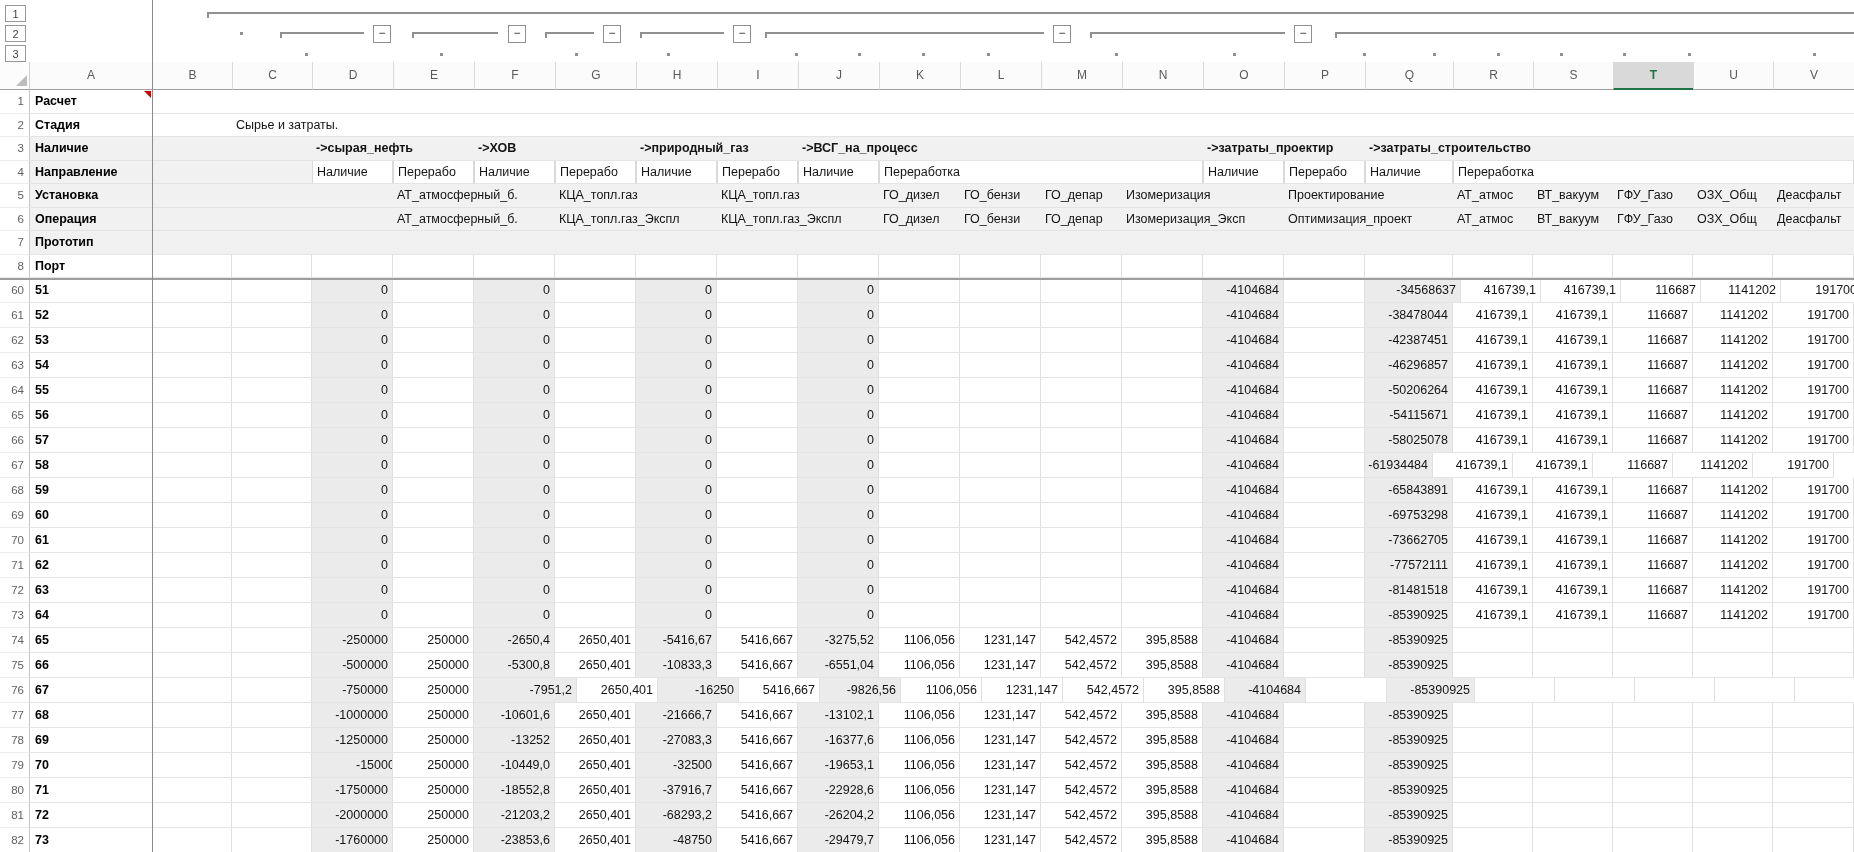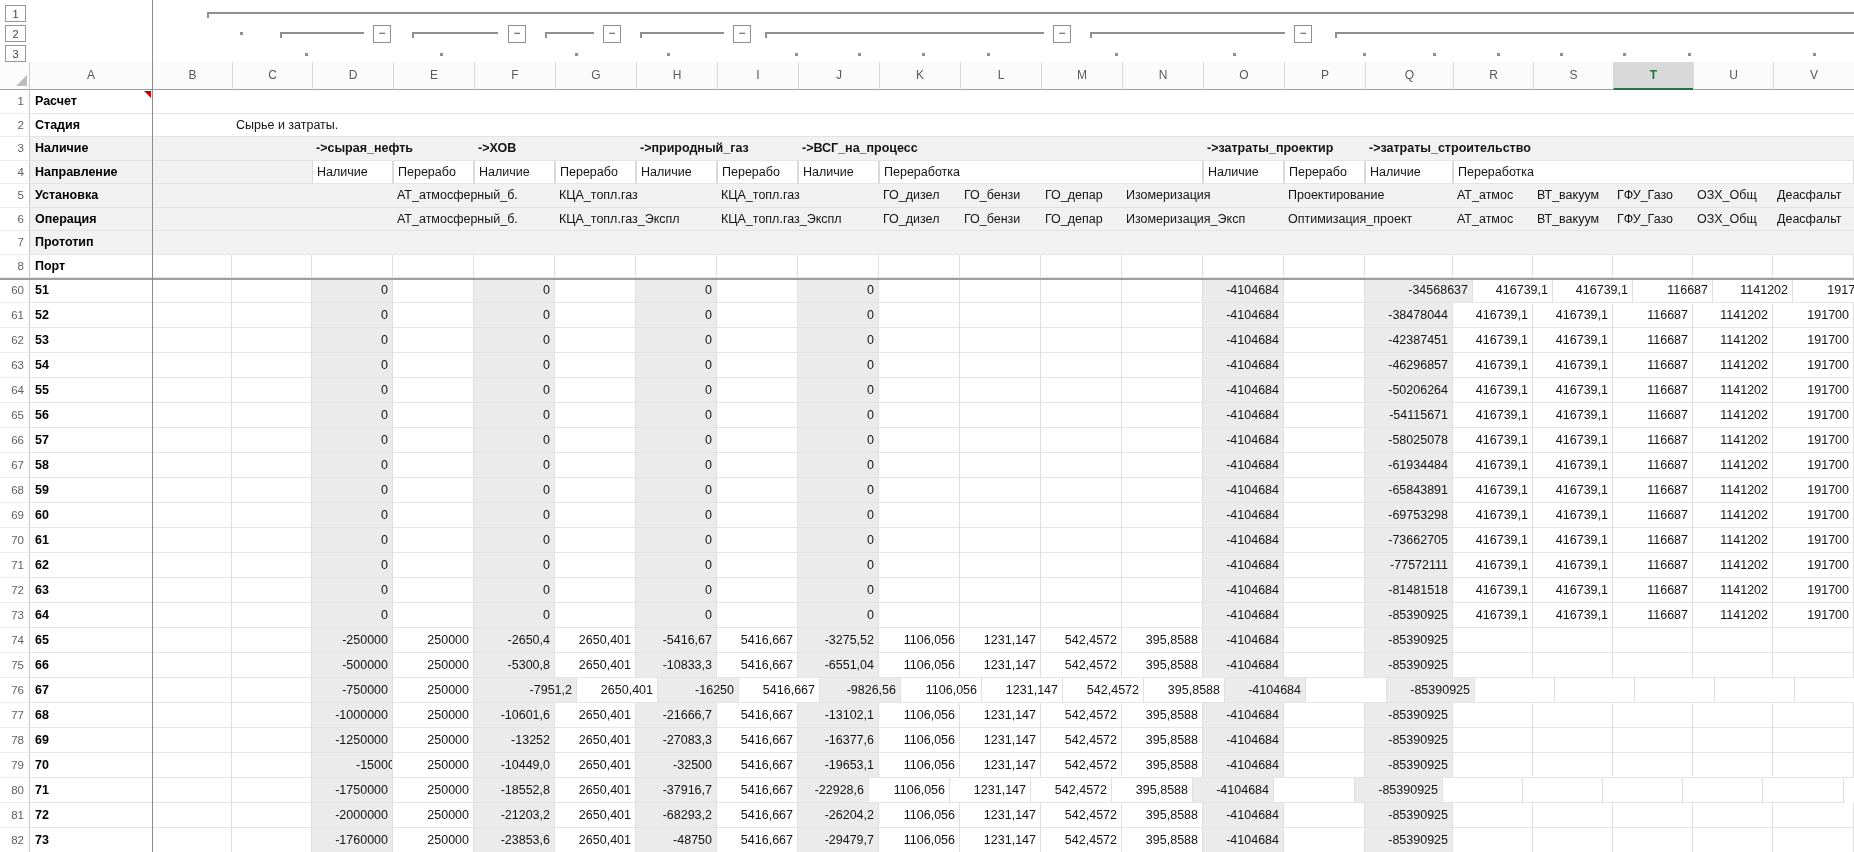--- a/index.html
+++ b/index.html
@@ -383,21 +383,21 @@
         <div class="bcell" style="width: 81px;"></div>
         <div class="bcell scol" style="width: 81px;">0</div>
         <div class="bcell" style="width: 81px;"></div>
         <div class="bcell scol" style="width: 81px;">0</div>
         <div class="bcell" style="width: 81px;"></div>
         <div class="bcell" style="width: 81px;"></div>
         <div class="bcell" style="width: 81px;"></div>
         <div class="bcell" style="width: 81px;"></div>
         <div class="bcell scol" style="width: 81px;">-4104684</div>
         <div class="bcell" style="width: 81px;"></div>
-        <div class="bcell scol" style="width: 108px;">-34568637</div>
+        <div class="bcell scol" style="width: 96px;">-34568637</div>
         <div class="bcell" style="width: 80px;">416739,1</div>
         <div class="bcell" style="width: 80px;">416739,1</div>
         <div class="bcell" style="width: 80px;">116687</div>
         <div class="bcell" style="width: 80px;">1141202</div>
         <div class="bcell" style="width: 81px;">191700</div>
       </div>
       <div class="row drow vlines">
         <div class="gut">61</div>
         <div class="acell">52</div>
         <div class="bcell" style="width: 80px;"></div>
@@ -558,21 +558,21 @@
         <div class="bcell" style="width: 81px;"></div>
         <div class="bcell scol" style="width: 81px;">0</div>
         <div class="bcell" style="width: 81px;"></div>
         <div class="bcell scol" style="width: 81px;">0</div>
         <div class="bcell" style="width: 81px;"></div>
         <div class="bcell" style="width: 81px;"></div>
         <div class="bcell" style="width: 81px;"></div>
         <div class="bcell" style="width: 81px;"></div>
         <div class="bcell scol" style="width: 81px;">-4104684</div>
         <div class="bcell" style="width: 81px;"></div>
-        <div class="bcell scol" style="width: 88px;">-61934484</div>
+        <div class="bcell scol" style="width: 68px;">-61934484</div>
         <div class="bcell" style="width: 80px;">416739,1</div>
         <div class="bcell" style="width: 80px;">416739,1</div>
         <div class="bcell" style="width: 80px;">116687</div>
         <div class="bcell" style="width: 80px;">1141202</div>
         <div class="bcell" style="width: 81px;">191700</div>
       </div>
       <div class="row drow vlines">
         <div class="gut">68</div>
         <div class="acell">59</div>
         <div class="bcell" style="width: 80px;"></div>
@@ -876,21 +876,21 @@
         <div class="gut">80</div>
         <div class="acell">71</div>
         <div class="bcell" style="width: 80px;"></div>
         <div class="bcell" style="width: 80px;"></div>
         <div class="bcell scol" style="width: 81px;">-1750000</div>
         <div class="bcell" style="width: 81px;">250000</div>
         <div class="bcell scol" style="width: 81px;">-18552,8</div>
         <div class="bcell" style="width: 81px;">2650,401</div>
         <div class="bcell scol" style="width: 81px;">-37916,7</div>
         <div class="bcell" style="width: 81px;">5416,667</div>
-        <div class="bcell scol" style="width: 71px;">-22928,6</div>
+        <div class="bcell scol" style="width: 81px;">-22928,6</div>
         <div class="bcell" style="width: 81px;">1106,056</div>
         <div class="bcell" style="width: 81px;">1231,147</div>
         <div class="bcell" style="width: 81px;">542,4572</div>
         <div class="bcell" style="width: 81px;">395,8588</div>
         <div class="bcell scol" style="width: 81px;">-4104684</div>
         <div class="bcell" style="width: 81px;"></div>
         <div class="bcell scol" style="width: 88px;">-85390925</div>
         <div class="bcell" style="width: 80px;"></div>
         <div class="bcell" style="width: 80px;"></div>
         <div class="bcell" style="width: 80px;"></div>

